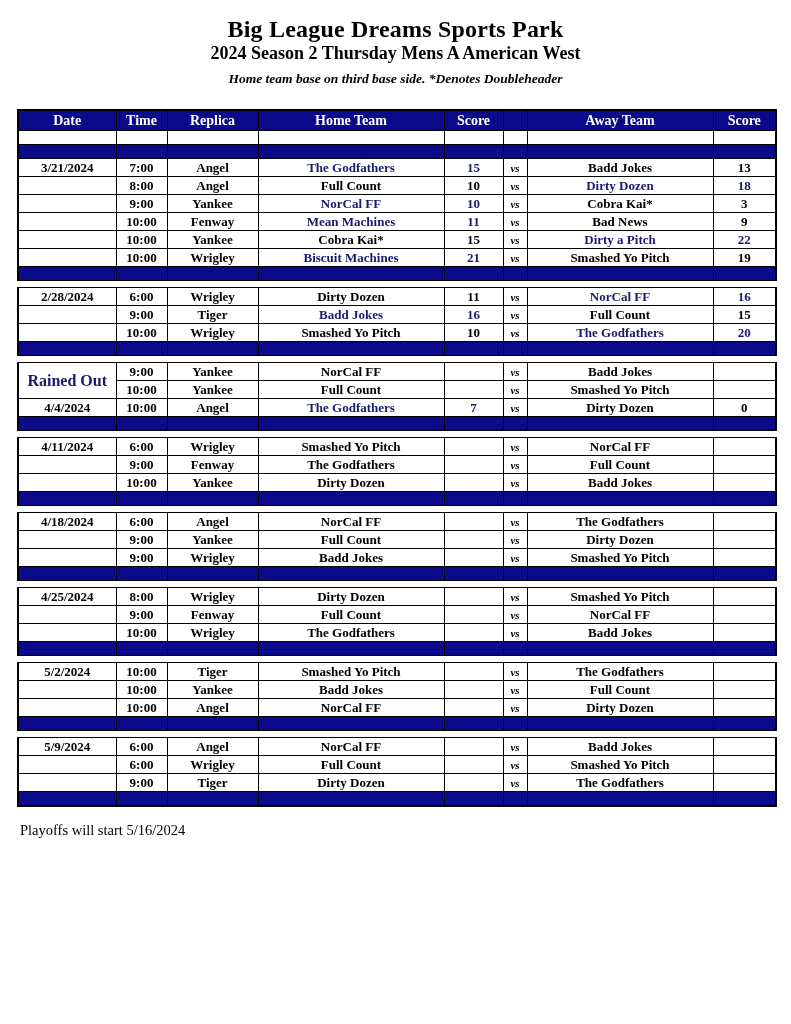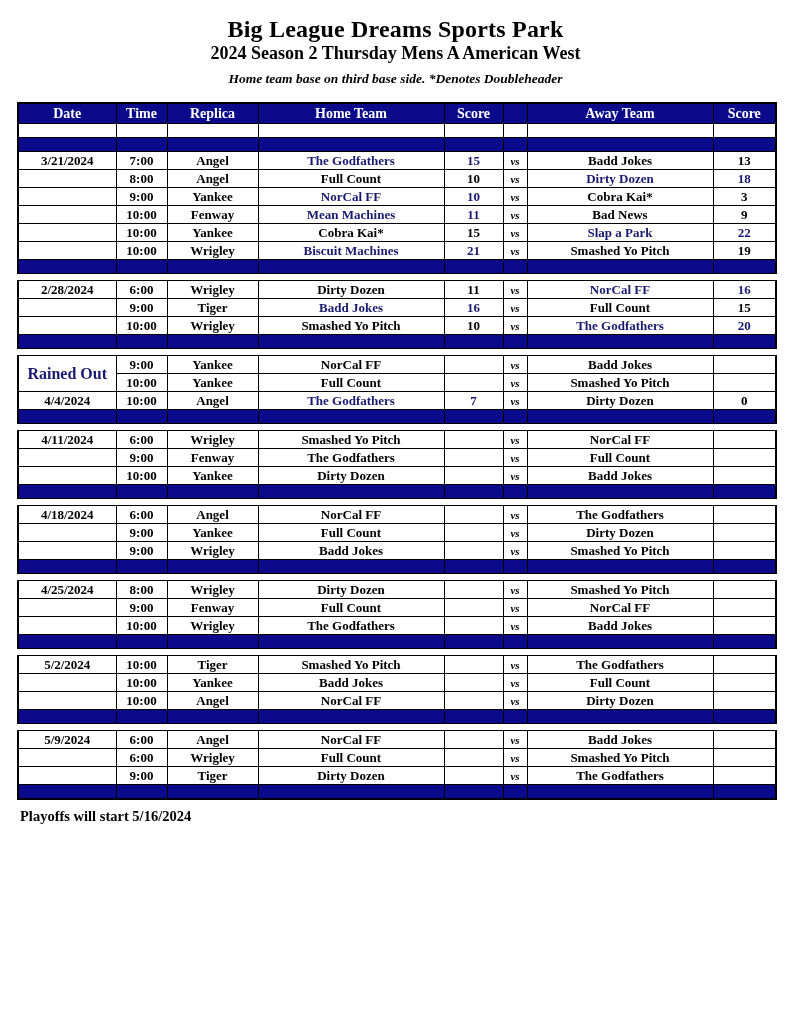--- a/index.html
+++ b/index.html
@@ -12,21 +12,21 @@
   }
   .page { position: relative; width: 791px; height: 945px; overflow: hidden; }
 
   .title    { text-align: center; font-size: 24px; font-weight: 700; padding-top: 16px; letter-spacing: 0.2px; }
   .subtitle { text-align: center; font-size: 18px; font-weight: 700; }
   .note     { text-align: center; font-size: 13.5px; font-weight: 700; font-style: italic; margin-top: 7px; }
 
   table.sched {
     border-collapse: collapse;
     table-layout: fixed;
-    margin: 15px 0 0 17px;
+    margin: 22px 0 0 17px;
     width: 758px;
   }
   col.c-date    { width: 98px; }
   col.c-time    { width: 51px; }
   col.c-replica { width: 91px; }
   col.c-home    { width: 186px; }
   col.c-score1  { width: 59px; }
   col.c-vs      { width: 24px; }
   col.c-away    { width: 186px; }
   col.c-score2  { width: 63px; }
@@ -60,23 +60,23 @@
     padding: 0;
   }
   td.el, th.el { border-left: 2px solid #000; }
   td.er, th.er { border-right: 2px solid #000; }
 
   td.win    { background: #FFFF00; color: #191970; }
   td.rained { background: #FFFF00; color: #191970; font-size: 16px; }
   td.vs     { font-style: italic; font-size: 11px; }
 
   .footer {
-    margin: 8px 0 0 20px;
+    margin: 15px 0 0 20px;
     font-size: 14.5px;
-    font-weight: 700;
+    font-weight: 400;
   }
 </style>
 </head>
 <body>
 
 <div class="page">
   <div class="title">Big League Dreams Sports Park</div>
   <div class="subtitle">2024 Season 2 Thursday Mens A American West</div>
   <div class="note">Home team base on third base side.  *Denotes Doubleheader</div>
 
@@ -164,21 +164,21 @@
           <td>Bad News</td>
           <td class="er">9</td>
         </tr>
         <tr class="data">
           <td class="el" rowspan="1"></td>
           <td>10:00</td>
           <td>Yankee</td>
           <td>Cobra Kai*</td>
           <td>15</td>
           <td class="vs">vs</td>
-          <td class="win">Slap a Park</td>
+          <td class="win">Dirty a Pitch</td>
           <td class="win er">22</td>
         </tr>
         <tr class="data">
           <td class="el" rowspan="1"></td>
           <td>10:00</td>
           <td>Wrigley</td>
           <td class="win">Biscuit Machines</td>
           <td class="win">21</td>
           <td class="vs">vs</td>
           <td>Smashed Yo Pitch</td>

